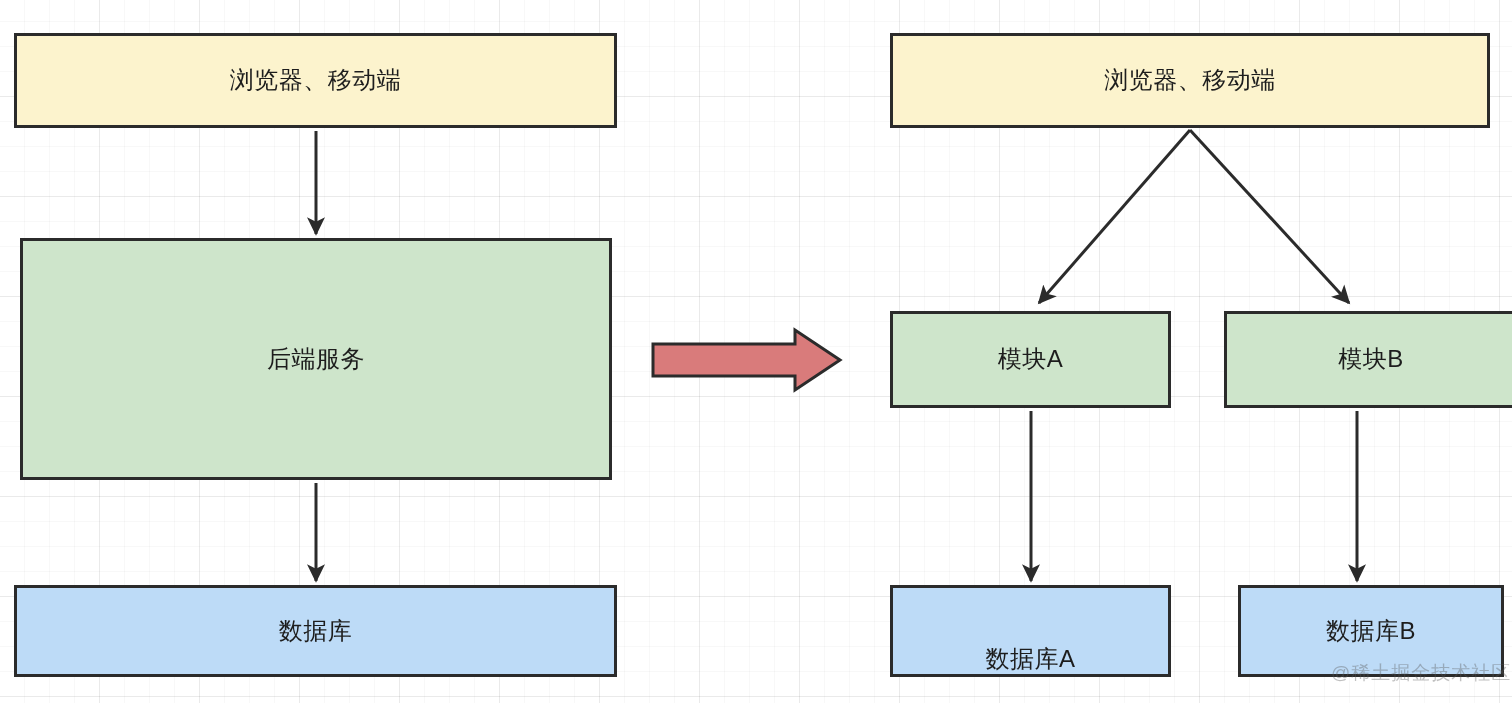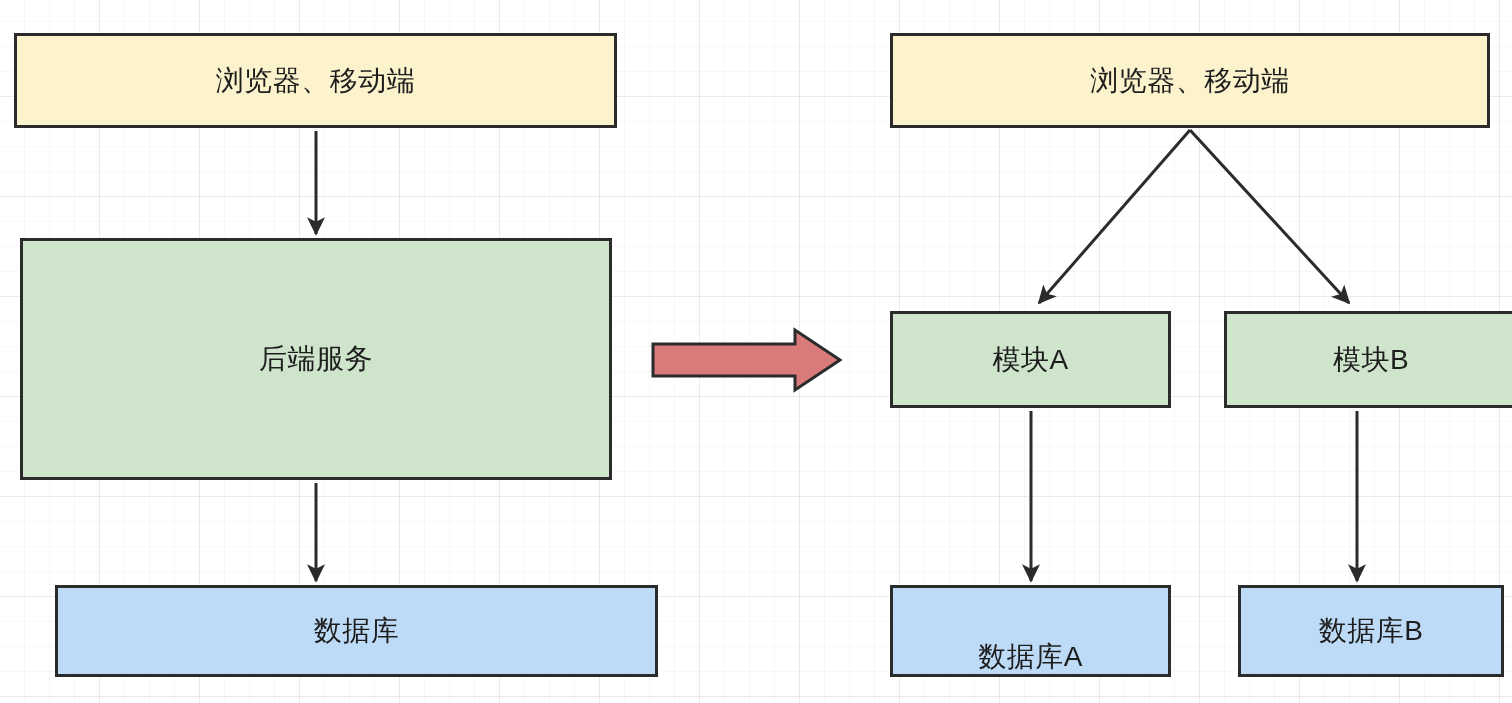--- a/index.html
+++ b/index.html
@@ -32,21 +32,21 @@
   }
 
   .node {
     position: absolute;
     box-sizing: border-box;
     border: 3px solid #2b2b2b;
     display: flex;
     align-items: center;
     justify-content: center;
     color: #1d1d1d;
-    font-size: 28px;
+    font-size: 24px;
     letter-spacing: 0.5px;
     line-height: 1.2;
     user-select: none;
   }
   .node.yellow { background: #FCF3CD; }
   .node.green  { background: #CEE5CB; }
   .node.blue   { background: #BDDBF7; }
 
   .node-label {
     pointer-events: none;
@@ -97,21 +97,21 @@
   </svg>
 
   <div class="node yellow" style="left:14px; top:33px; width:603px; height:95px;">
     <span class="node-label">浏览器、移动端</span>
   </div>
 
   <div class="node green" style="left:20px; top:238px; width:592px; height:242px;align-items:center;">
     <span class="node-label">后端服务</span>
   </div>
 
-  <div class="node blue" style="left:14px; top:585px; width:603px; height:92px;margin-left:41px;">
+  <div class="node blue" style="left:14px; top:585px; width:603px; height:92px;">
     <span class="node-label">数据库</span>
   </div>
 
   <div class="node yellow" style="left:890px; top:33px; width:600px; height:95px;">
     <span class="node-label">浏览器、移动端</span>
   </div>
 
   <div class="node green" style="left:890px; top:311px; width:281px; height:97px;text-align:right;">
     <span class="node-label">模块A</span>
   </div>
@@ -121,14 +121,15 @@
   </div>
 
   <div class="node blue" style="left:890px; top:585px; width:281px; height:92px;align-items:flex-end;">
     <span class="node-label">数据库A</span>
   </div>
 
   <div class="node blue" style="left:1238px; top:585px; width:266px; height:92px;">
     <span class="node-label">数据库B</span>
   </div>
 
+  <div class="watermark" style="left:1331px; top:660px;">@稀土掘金技术社区</div>
 
 </div>
 
 </body></html>

